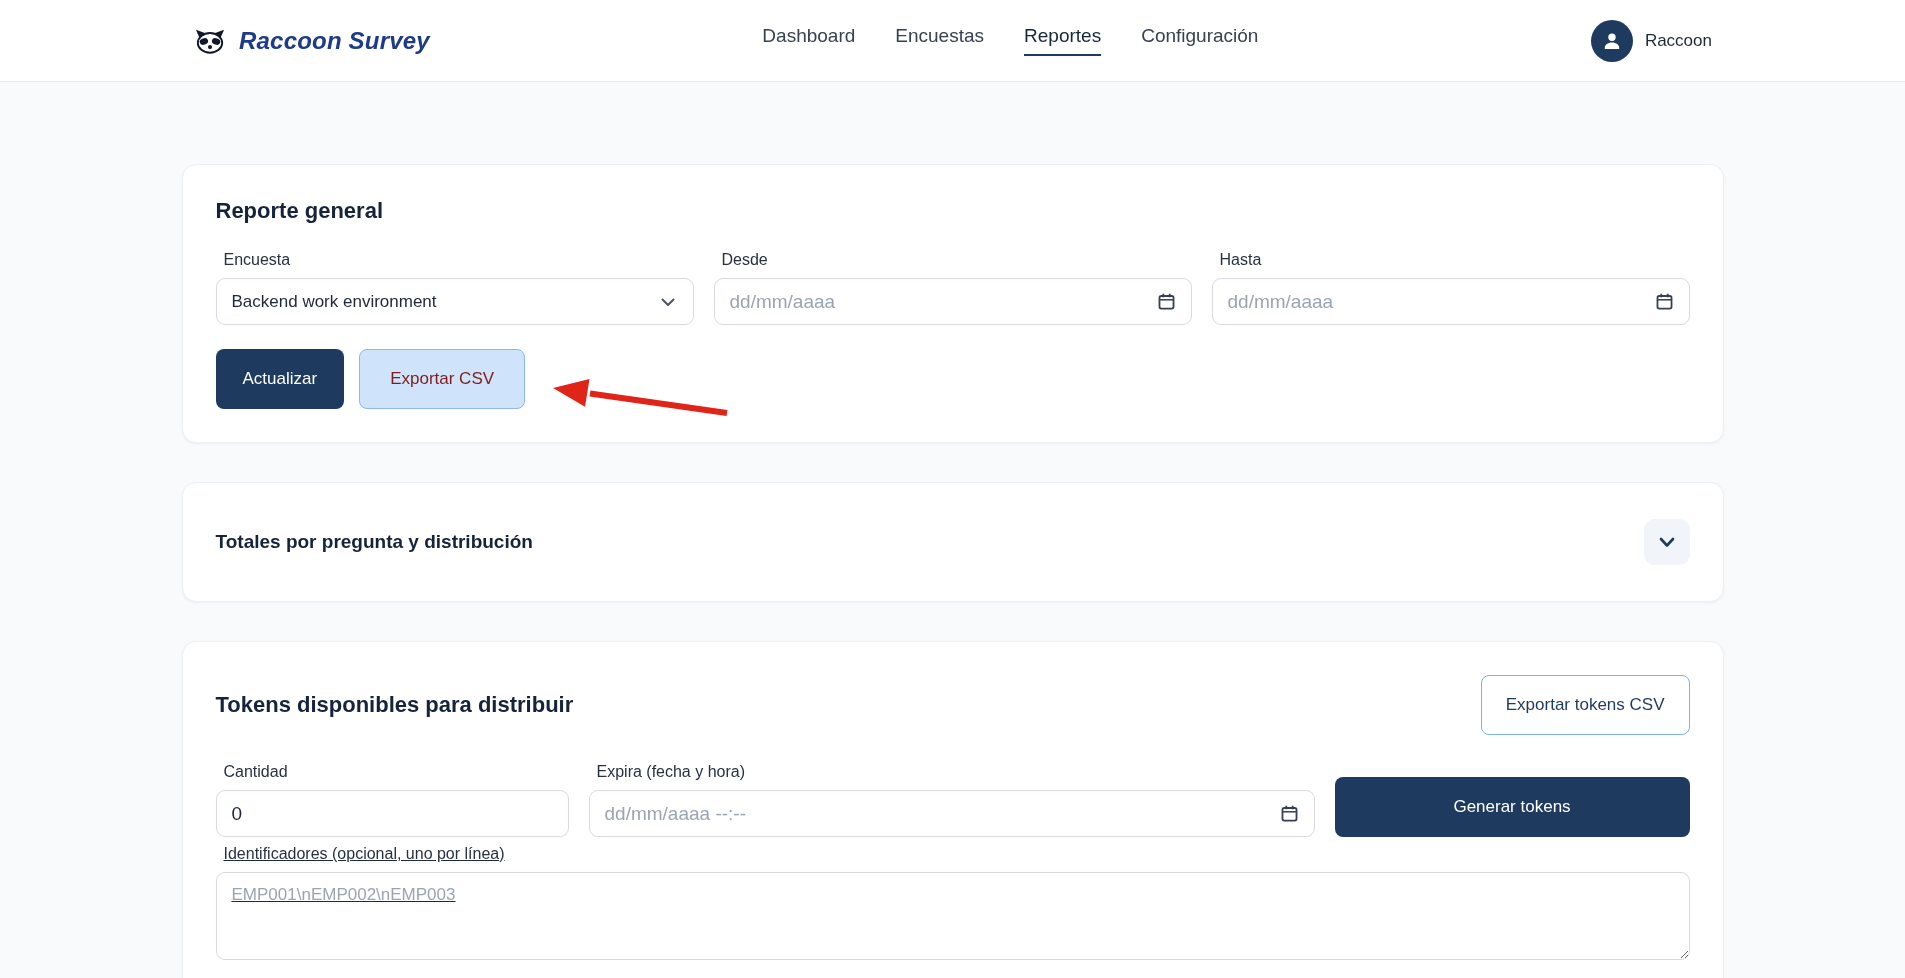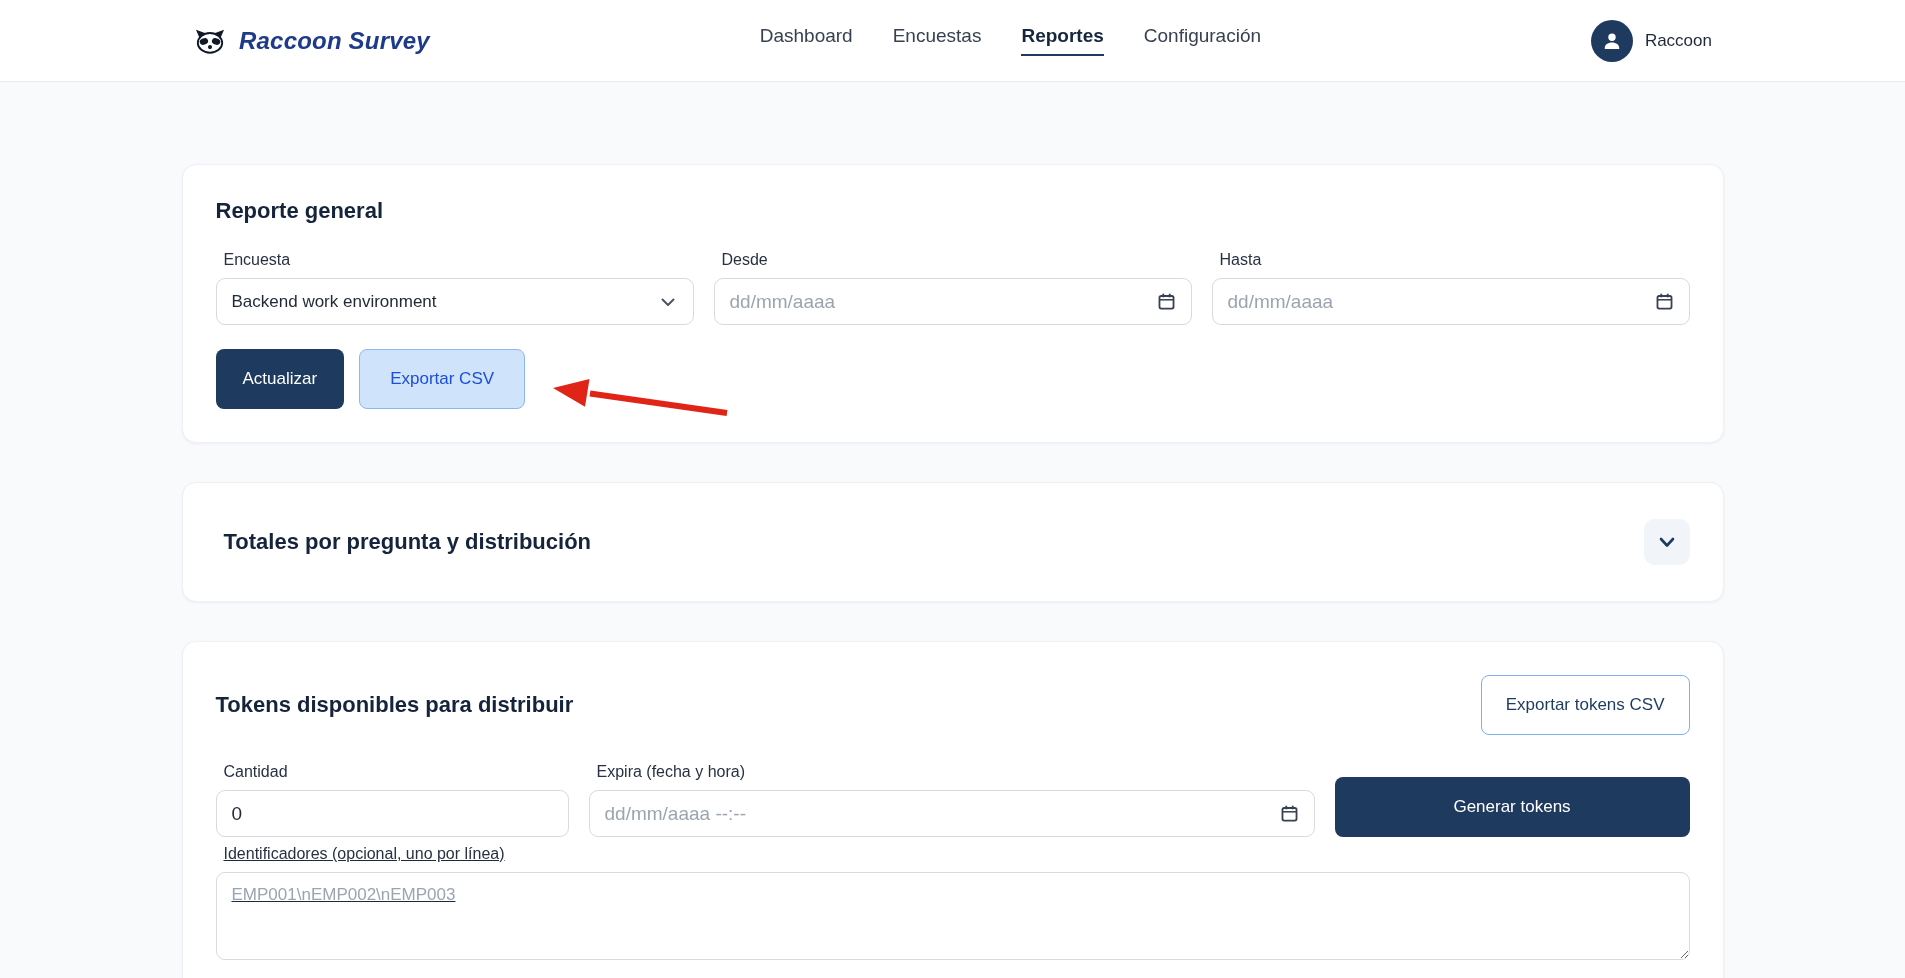--- a/index.html
+++ b/index.html
@@ -29,57 +29,57 @@
     padding:0 193px 0 195px;
   }
   .brand{display:flex;align-items:center;gap:14px;font-style:italic;}
   .brand-logo{width:30px;height:28px;display:inline-block;}
   .brand-title{font-size:24px;font-weight:bold;color:var(--brand);letter-spacing:.2px;}
   .nav{display:flex;align-items:flex-end;gap:40px;}
   .nav-link{
     font-size:19px;color:#374151;text-decoration:none;cursor:pointer;
     padding-bottom:7px;border-bottom:2.5px solid transparent;
   }
-  .nav-link.active{color:#15263d;font-weight:700;border-bottom-color:var(--navy);}
+  .nav-link.active{color:#15263d;font-weight:400;border-bottom-color:var(--navy);}
   .userbox{display:flex;align-items:center;gap:12px;}
   .avatar{
     width:42px;height:42px;border-radius:50%;background:var(--navy);
     display:flex;align-items:center;justify-content:center;
   }
   .username{font-size:17px;color:var(--text);}
   
   .container{width:1542px;margin:0 auto;padding-top:82px;}
   .card{
     background:#fff;border:1px solid #edf0f4;border-radius:14px;
     box-shadow:0 1px 3px rgba(16,24,40,.05);
     padding:33px;margin-bottom:39px;
   }
   .card-title{font-size:22px;font-weight:bold;color:#15233b;margin:0;}
-  .card-title.sub{font-size:22px;margin-left:8px;}
+  .card-title.sub{font-size:19px;}
   
   .form-grid{display:grid;grid-template-columns:1fr 1fr 1fr;gap:20px;margin-top:27px;}
   .field-label{display:block;font-size:16px;color:#273142;margin-bottom:9px;padding-left:8px;}
   .control{
     height:47px;border:1px solid var(--inputborder);border-radius:9px;background:#fff;
     display:flex;align-items:center;gap:10px;padding:0 15px;font-size:17px;color:var(--text);
   }
   .control input{
     flex:1;border:none;outline:none;background:transparent;
     font-family:Liberation Sans, sans-serif;font-size:19px;color:var(--text);padding:0;min-width:0;
   }
   .control input::placeholder{color:var(--muted);}
   .control .grow{flex:1;}
   .icon-btn-svg{flex:none;display:block;}
   
   .btn{
     height:60px;border-radius:8px;font-family:inherit;font-size:17px;cursor:pointer;
     display:inline-flex;align-items:center;justify-content:center;
   }
   .btn-primary{background:var(--navy);color:#fff;border:none;padding:0 27px;}
-  .btn-soft{background:var(--soft-bg);color:#1d4ed8;border:1px solid var(--soft-border);padding:0 30px;}
+  .btn-soft{background:var(--soft-bg);color:#7f1d1d;border:1px solid var(--soft-border);padding:0 30px;}
   .btn-outline{background:#fff;color:var(--navy);border:1px solid var(--outline-border);padding:0 24px;}
   .btn-block{width:100%;}
   .btn-row{display:flex;align-items:center;gap:15px;margin-top:24px;}
   
   .collapse-card{display:flex;align-items:center;justify-content:space-between;padding:36px 33px;}
   .chevron-btn{
     width:46px;height:46px;border:none;border-radius:11px;background:#f1f5f9;cursor:pointer;
     display:flex;align-items:center;justify-content:center;
   }
   

